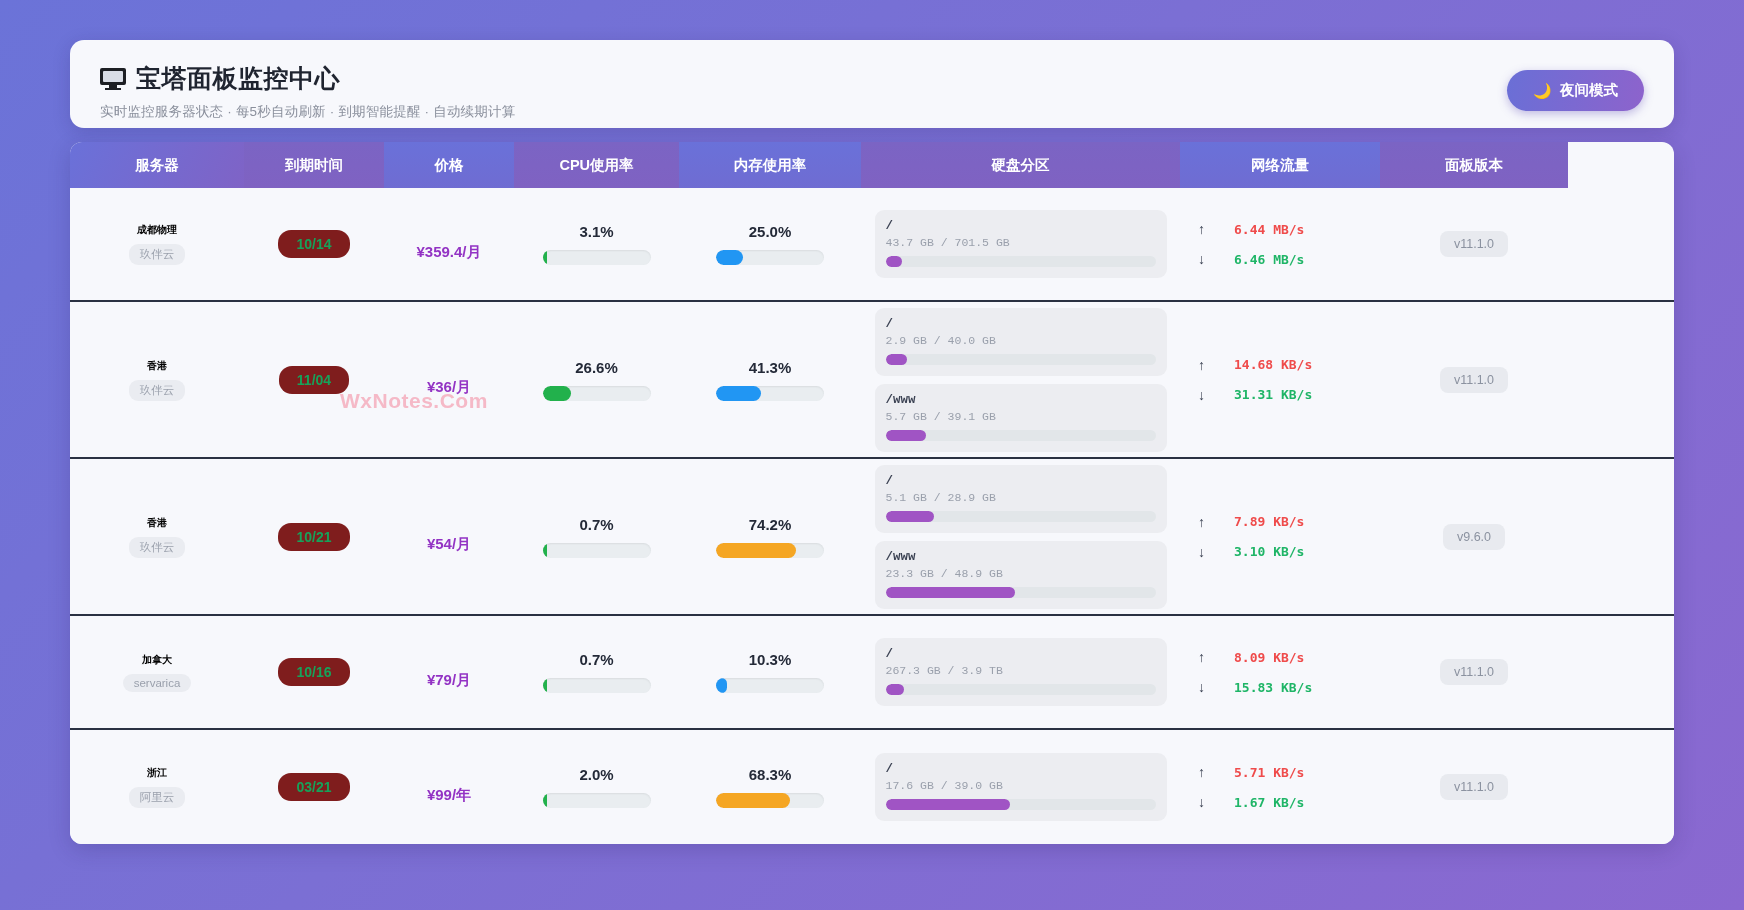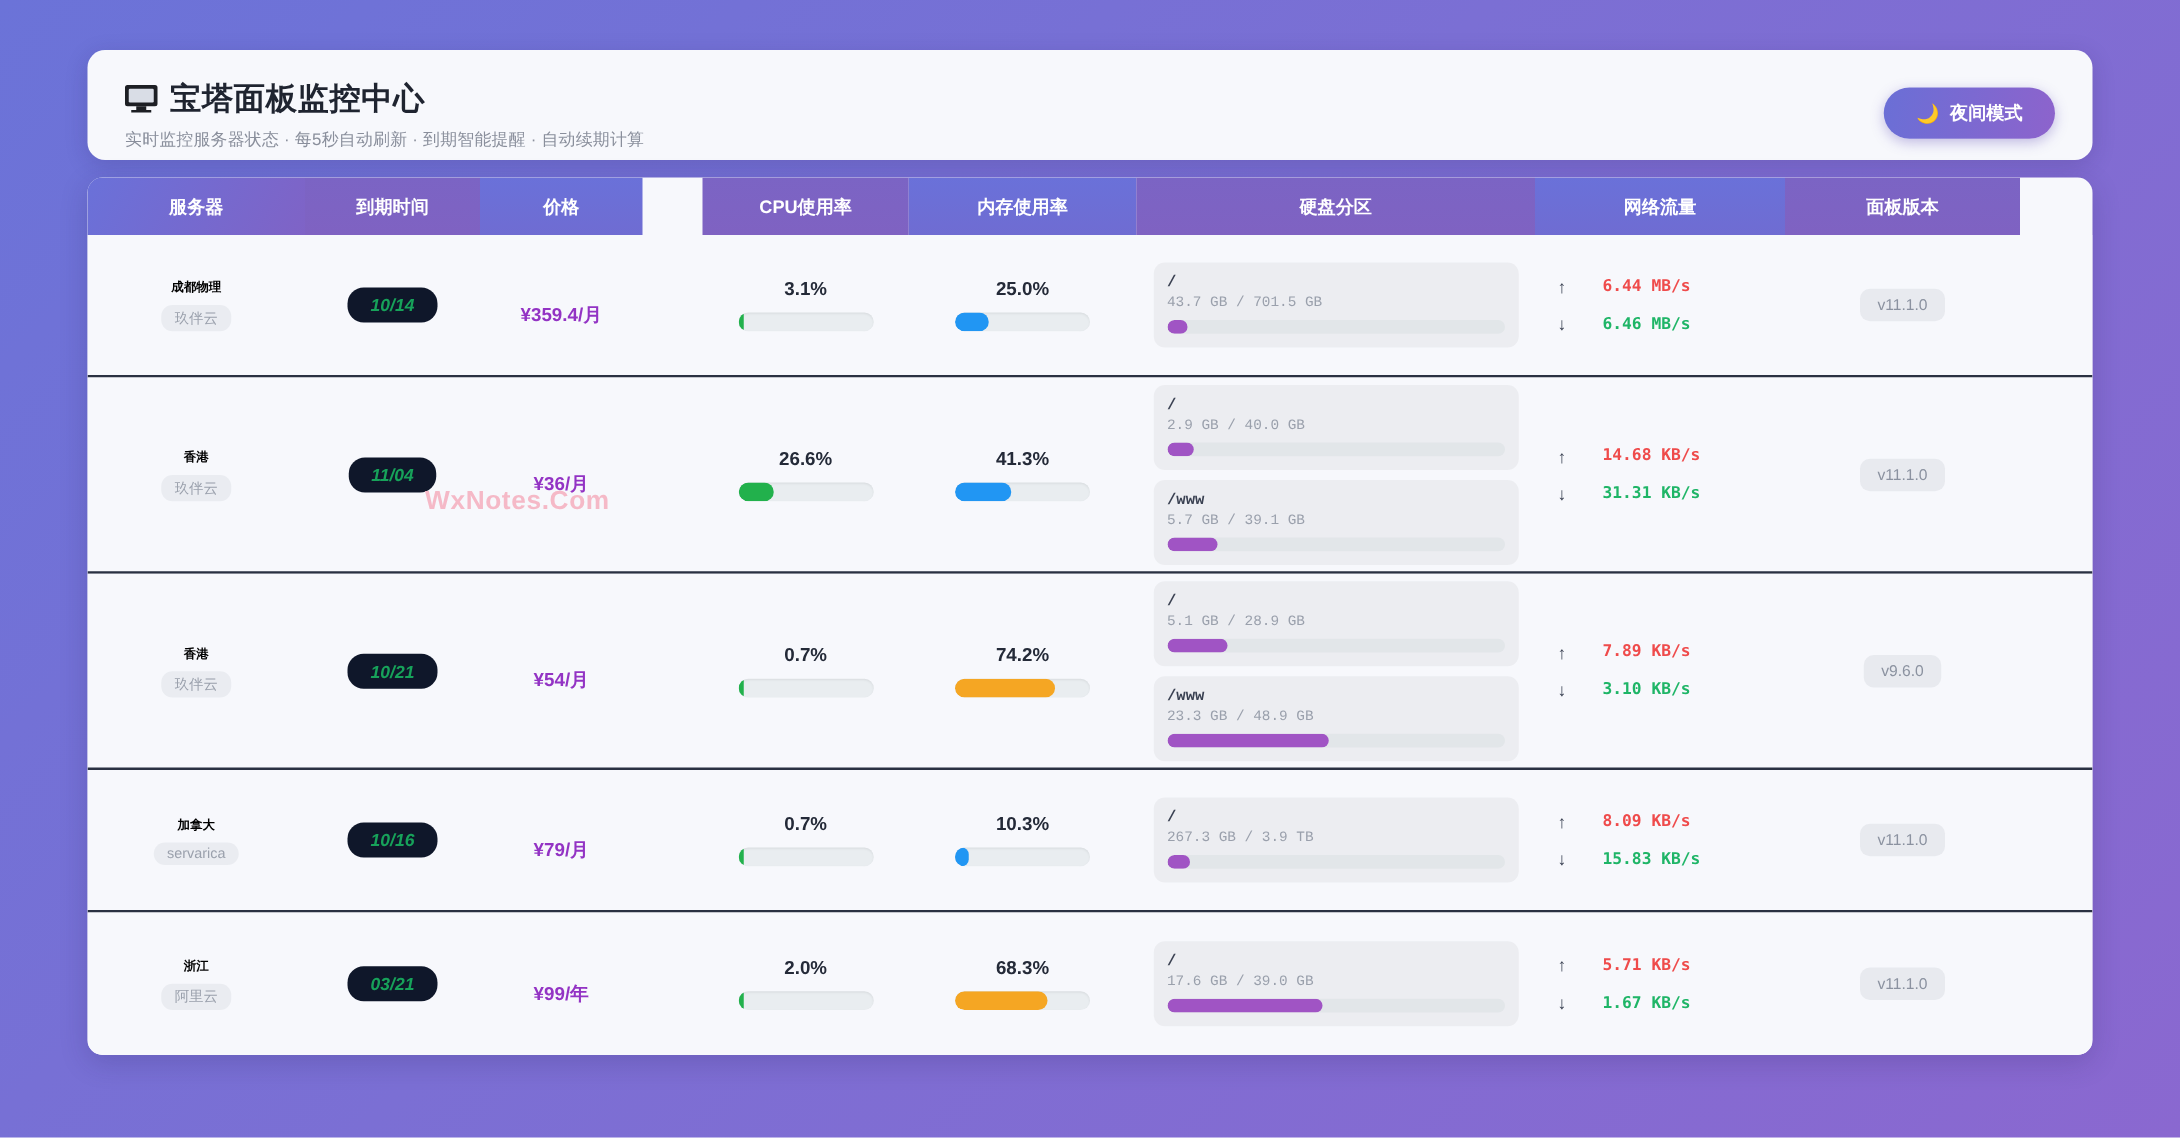--- a/index.html
+++ b/index.html
@@ -77,21 +77,21 @@
     font-weight: bold;
   }
   .th { display: flex; align-items: center; justify-content: center; height: 100%; }
   .th:nth-child(odd)  { background: linear-gradient(180deg,#6a71d9,#6f6cd2); }
   .th:nth-child(even) { background: linear-gradient(180deg,#7b64c4,#7f62c2); }
   .th.c0 { background: linear-gradient(120deg,#6a71d9,#7f63c6); }
 
   .col-server  { width: 174px; }
   .col-expire  { width: 140px; }
   .col-price   { width: 130px; }
-  .col-cpu     { width: 165px; margin-left: 48px; }
+  .col-cpu     { width: 165px; }
   .col-mem     { width: 182px; }
   .col-disk    { width: 319px; font-family: Liberation Mono, monospace; }
   .col-net     { width: 200px; }
   .col-ver     { width: 188px; }
 
   .row {
     display: flex;
     align-items: center;
     border-bottom: 2px solid #2a3142;
     background: #f7f8fc;
@@ -99,23 +99,23 @@
   }
   .row:last-child { border-bottom: none; }
   .cell { display: flex; flex-direction: column; align-items: center; justify-content: center; }
 
   .srv-name { font-size: 10px; font-weight: bold; color: #000000; }
   .srv-tag {
     margin-top: 7px; font-size: 11.5px; color: #9aa0ac;
     background: #eaecf1; border-radius: 9px; padding: 3px 11px;
   }
   .expire-pill {
-    background: #0f172a; color: #17a25a;
+    background: #7f1d1d; color: #17a25a;
     font-size: 14px; font-weight: bold;
-    border-radius: 13px; padding: 6px 18px; font-style: italic;
+    border-radius: 13px; padding: 6px 18px;
   }
   .price { font-size: 15px; font-weight: bold; color: #9333c4; margin-top: 16px; }
 
   .pct { font-size: 15px; font-weight: bold; color: #242a38; margin-bottom: 10px; }
   .bar-track {
     width: 108px; height: 15px; background: #e9edf0; border-radius: 8px;
     box-shadow: inset 0 1px 2px rgba(0,0,0,.07);
     overflow: hidden;
   }
   .bar-fill { height: 100%; border-radius: 8px; }

